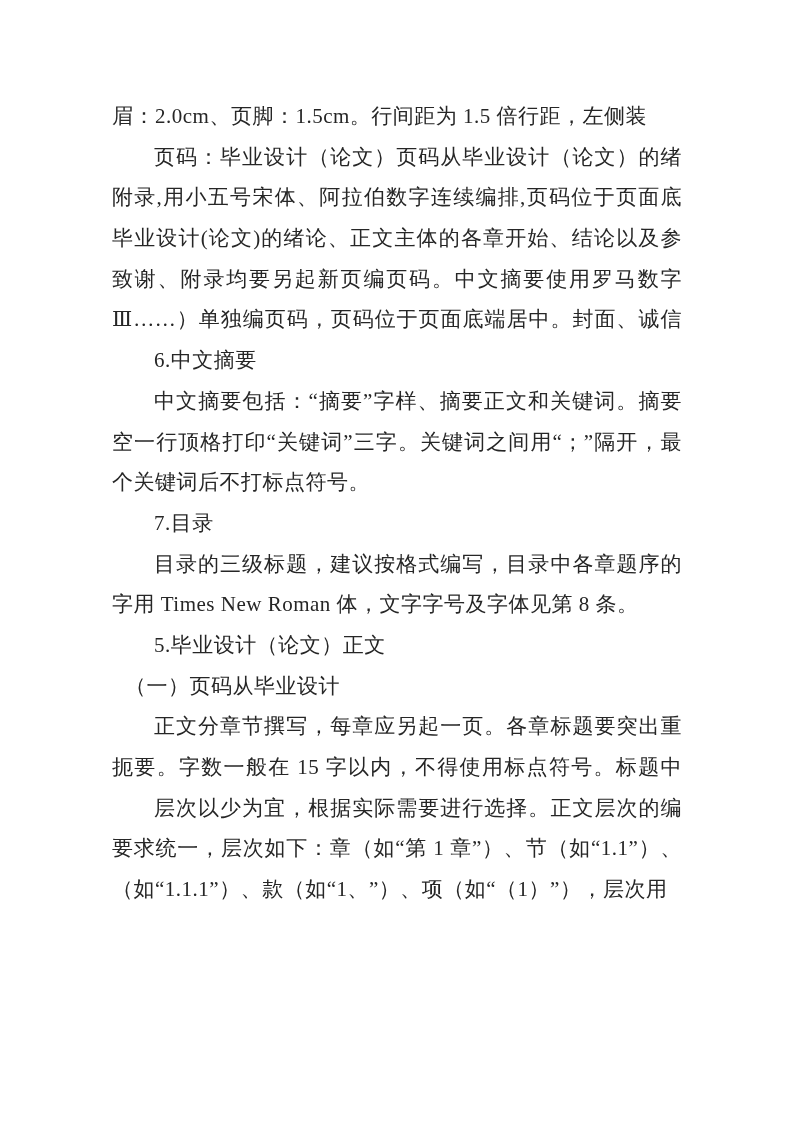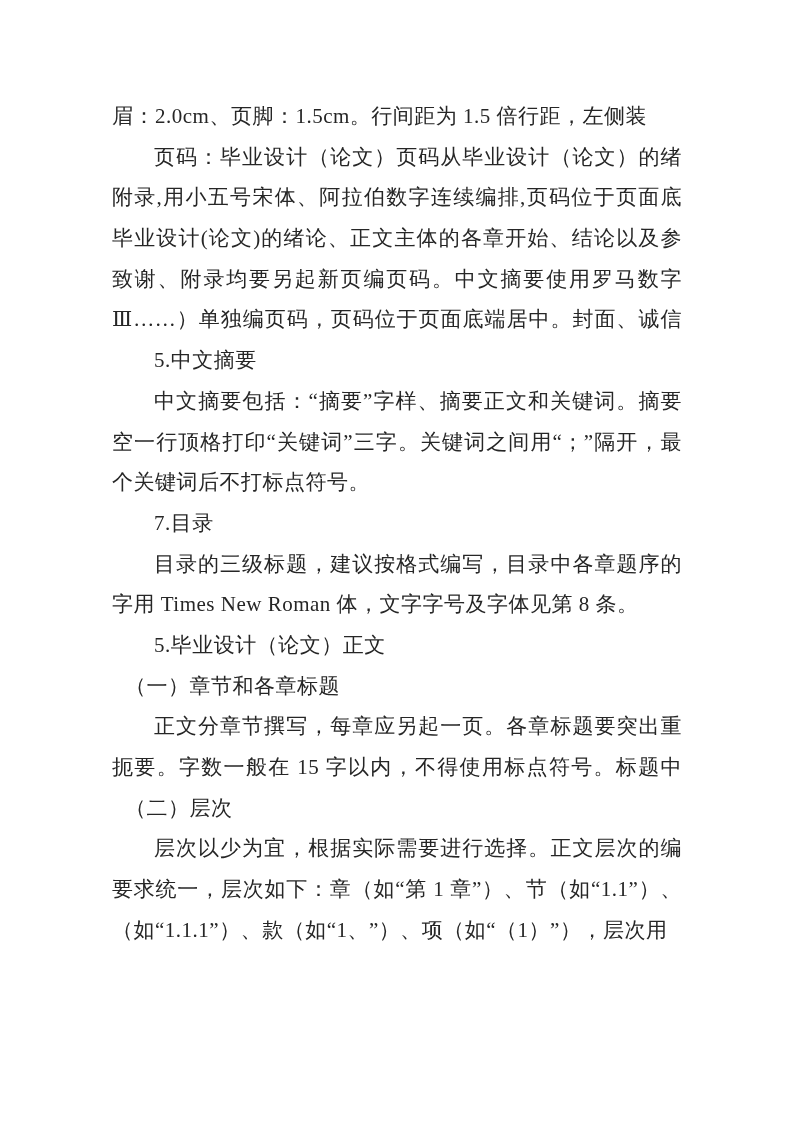--- a/index.html
+++ b/index.html
@@ -43,29 +43,28 @@
 <body>
 
 <div class="page">
   <div class="content" id="doc-body" style="color: rgb(38, 38, 38);">
       <div class="line">眉：2.0cm、页脚：1.5cm。行间距为 1.5 倍行距，左侧装订。</div>
       <div class="line indent-para fill">页码：毕业设计（论文）页码从毕业设计（论文）的绪论开始至</div>
       <div class="line fill">附录,用小五号宋体、阿拉伯数字连续编排,页码位于页面底端居中。</div>
       <div class="line fill">毕业设计(论文)的绪论、正文主体的各章开始、结论以及参考文献、</div>
       <div class="line fill">致谢、附录均要另起新页编页码。中文摘要使用罗马数字（Ⅰ、Ⅱ、</div>
       <div class="line fill">Ⅲ……）单独编页码，页码位于页面底端居中。封面、诚信承诺书、</div>
-      <div class="line indent-para">5.中文摘要</div>
+      <div class="line indent-para">6.中文摘要</div>
       <div class="line indent-para fill">中文摘要包括：“摘要”字样、摘要正文和关键词。摘要正文下</div>
       <div class="line fill">空一行顶格打印“关键词”三字。关键词之间用“；”隔开，最后一</div>
       <div class="line">个关键词后不打标点符号。</div>
       <div class="line indent-para">7.目录</div>
       <div class="line indent-para fill">目录的三级标题，建议按格式编写，目录中各章题序的阿拉伯数</div>
       <div class="line">字用 Times New Roman 体，文字字号及字体见第 8 条。</div>
       <div class="line indent-para">5.毕业设计（论文）正文</div>
-      <div class="line indent-sub">（一）章节和各章标题</div>
+      <div class="line indent-sub">（一）页码从毕业设计</div>
       <div class="line indent-para fill">正文分章节撰写，每章应另起一页。各章标题要突出重点、简明</div>
       <div class="line fill">扼要。字数一般在 15 字以内，不得使用标点符号。标题中尽量不采</div>
-      <div class="line indent-sub">（二）层次</div>
       <div class="line indent-para fill">层次以少为宜，根据实际需要进行选择。正文层次的编排和代号</div>
       <div class="line fill">要求统一，层次如下：章（如“第 1 章”）、节（如“1.1”）、条</div>
       <div class="line">（如“1.1.1”）、款（如“1、”）、项（如“（1）”），层次用</div>
     </div>
 </div>
 
 </body></html>

